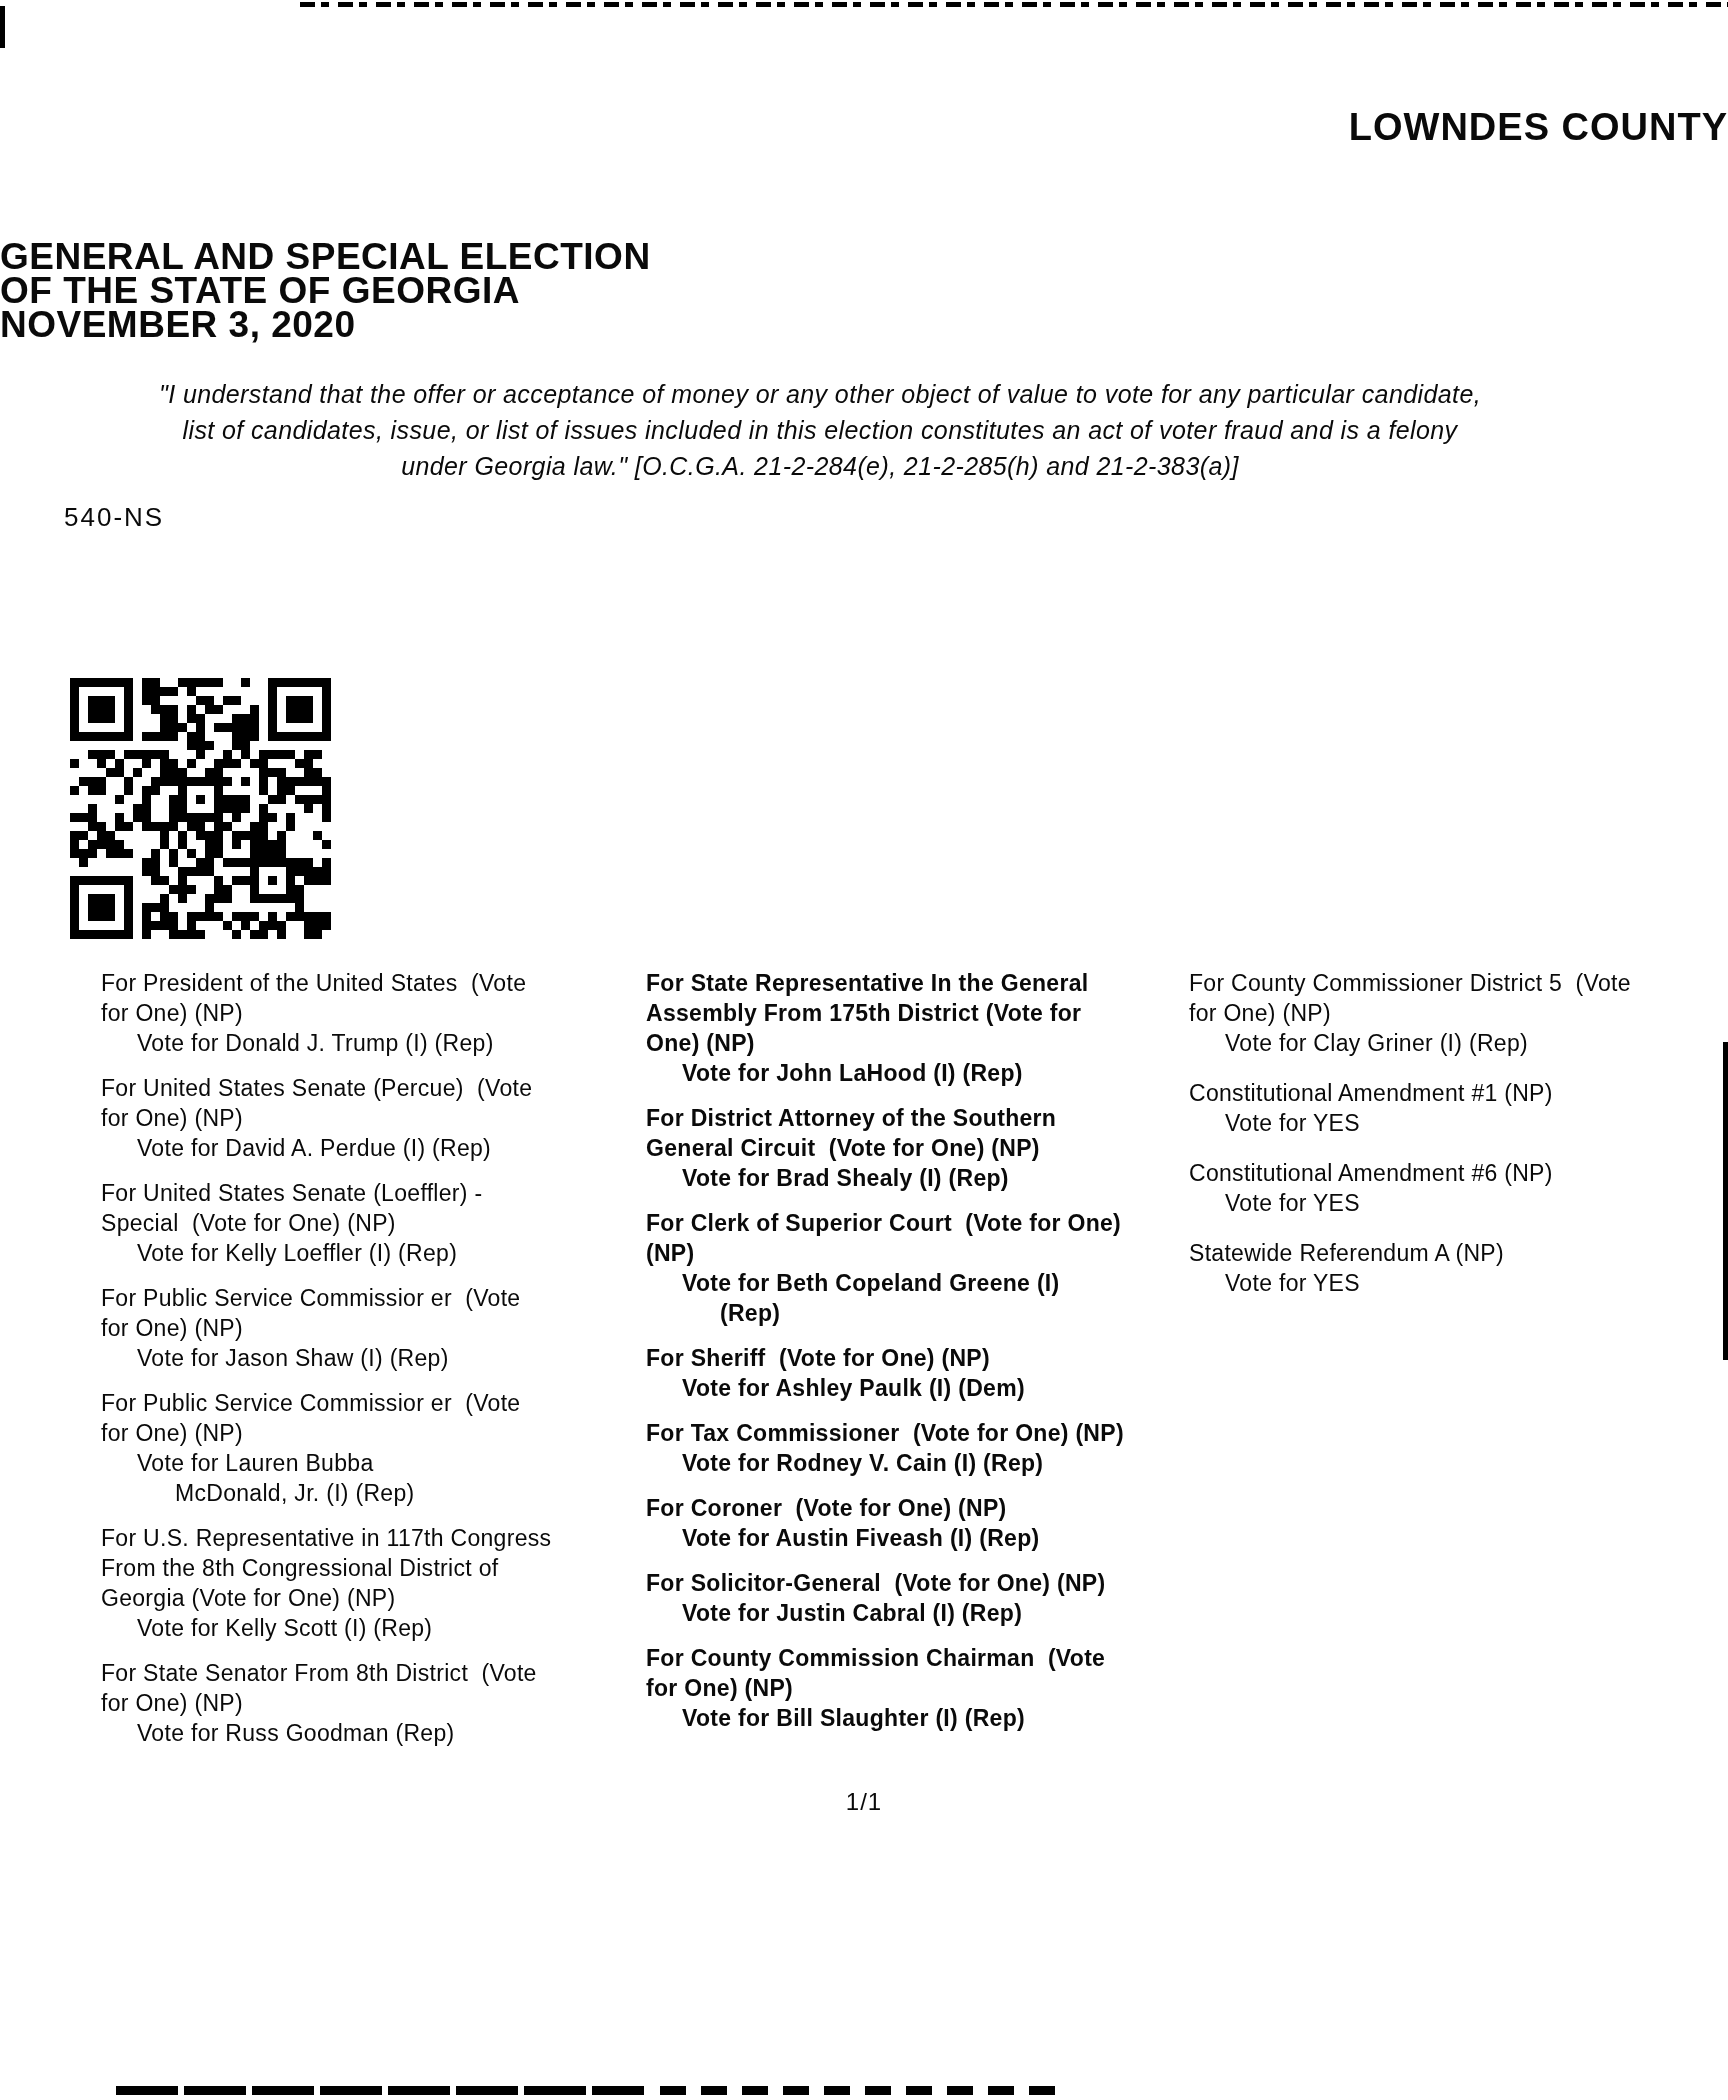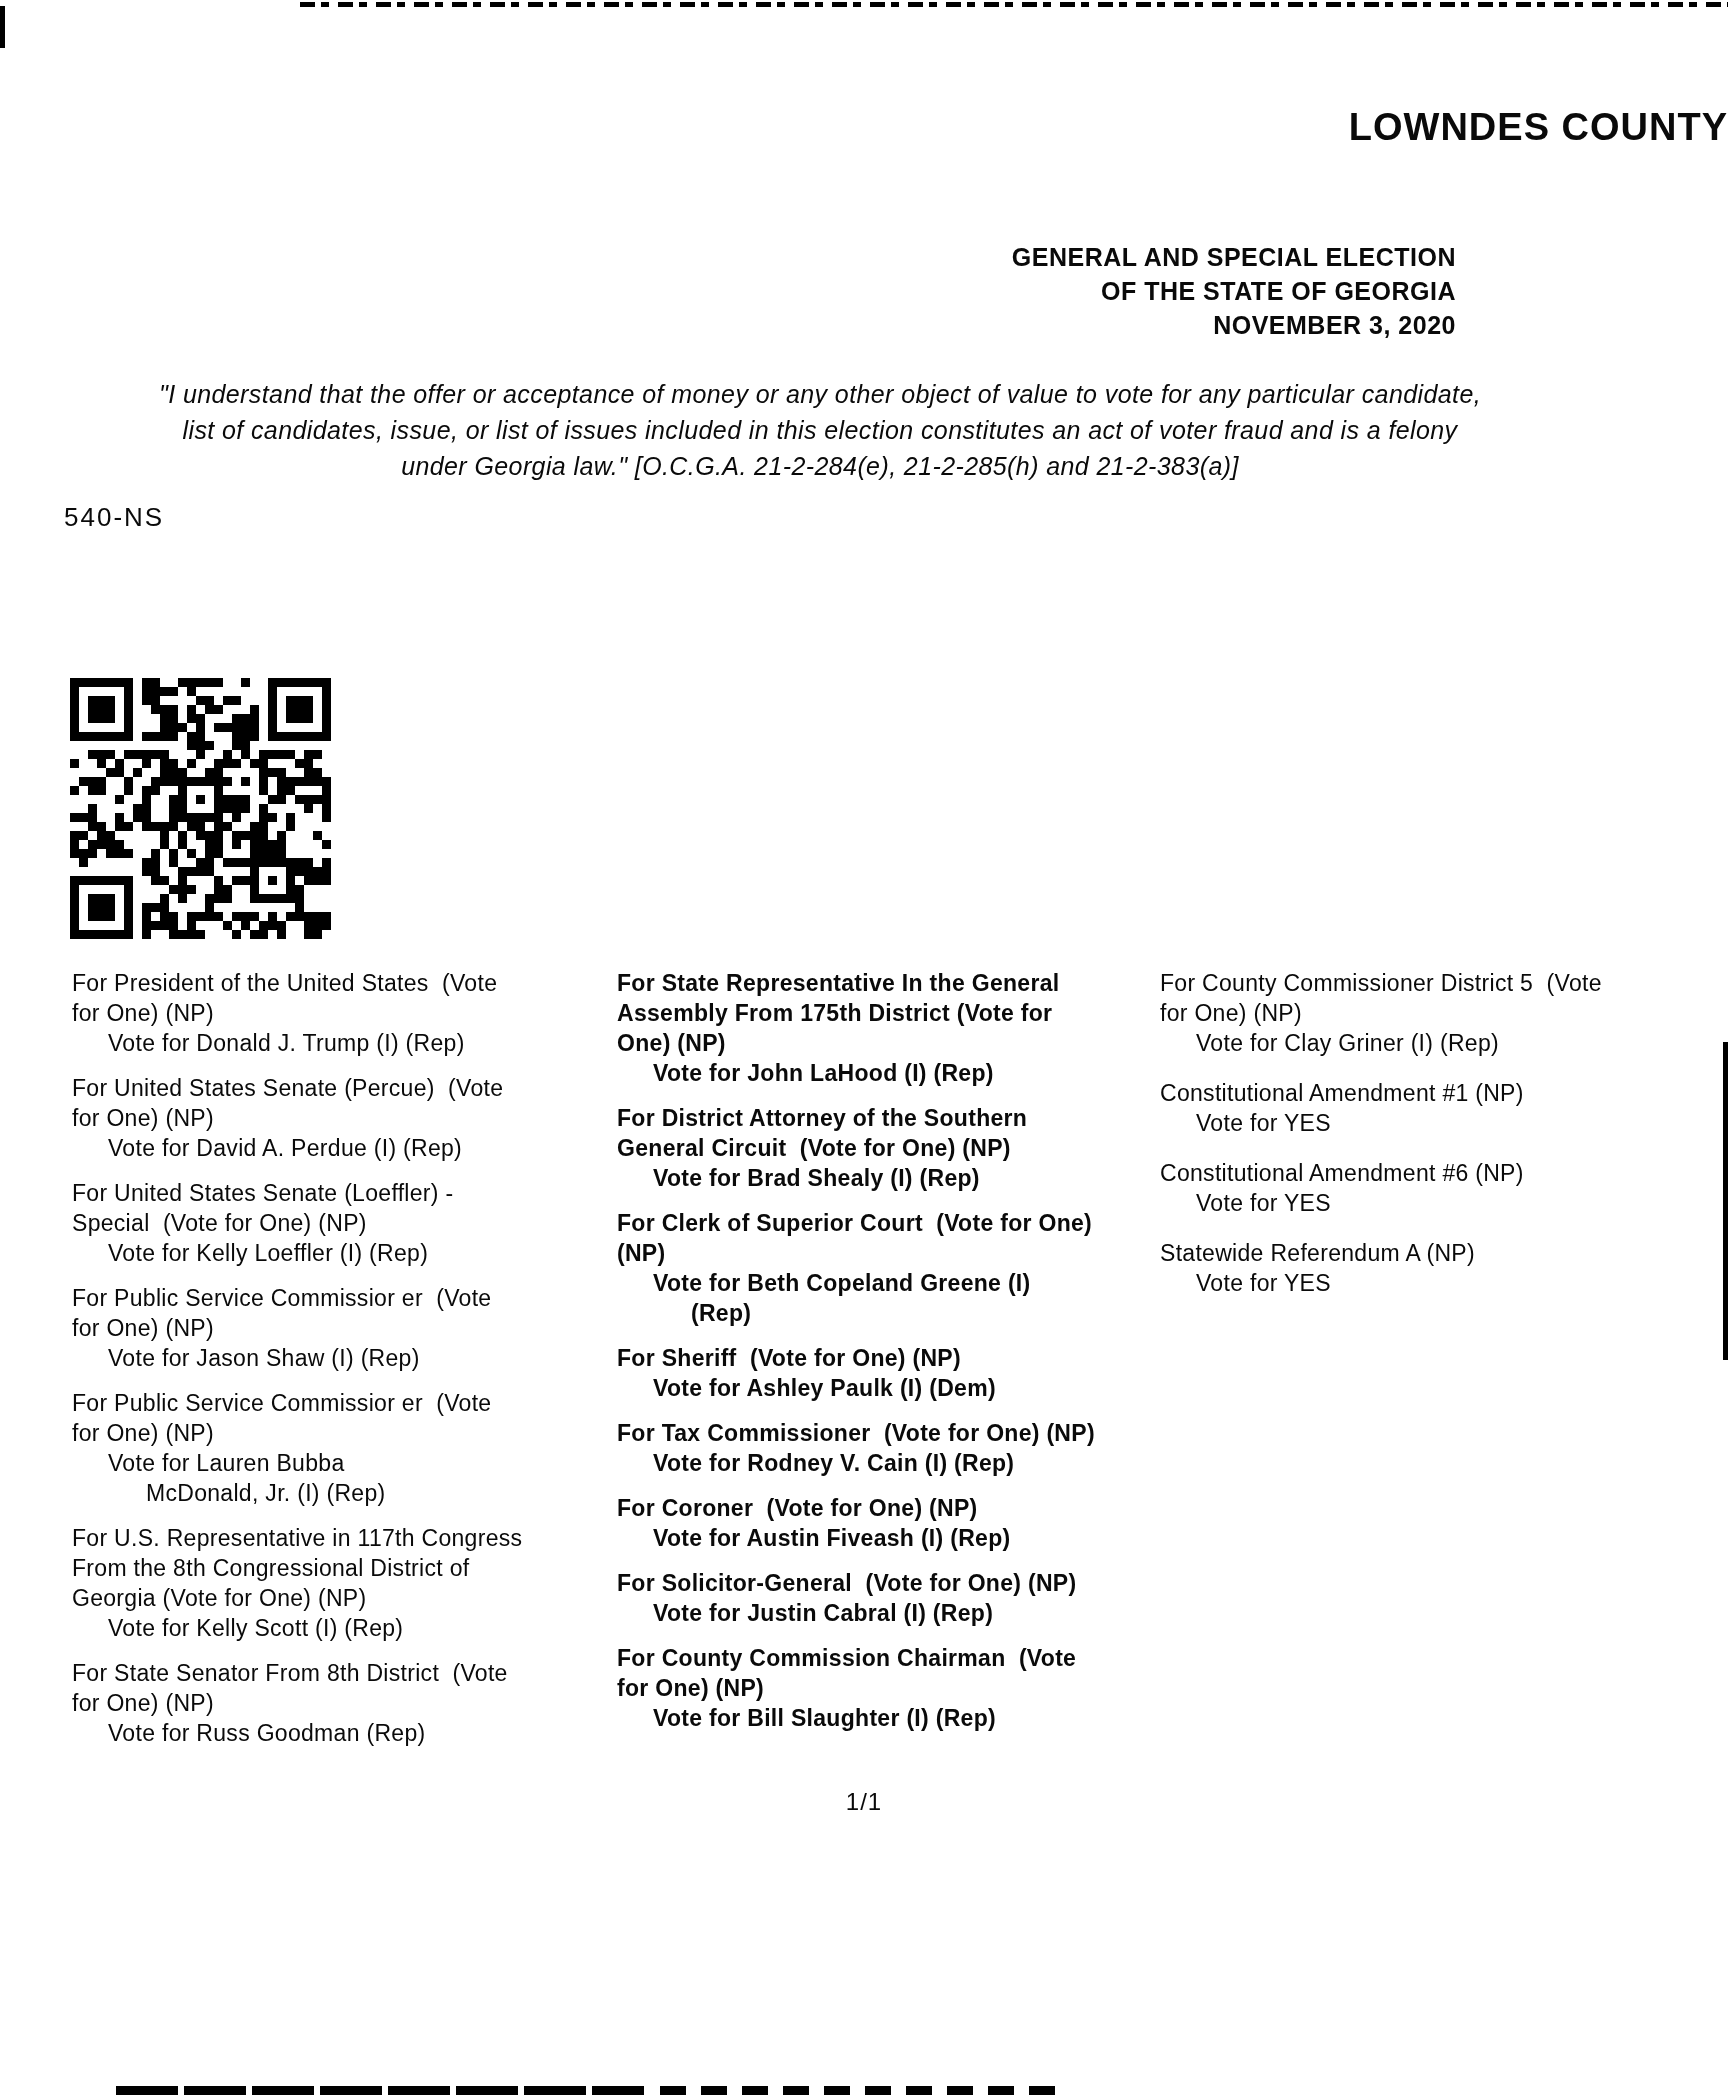--- a/index.html
+++ b/index.html
@@ -27,40 +27,40 @@
   
   .county-title{
     position:absolute; top:106px; left:0; width:1728px; text-align:right;
     font-size:38px; font-weight:bold; letter-spacing:1px;
   }
   .ballot-title{
     position:absolute; top:188px; left:0; width:1728px; text-align:center;
     font-size:29px; font-weight:bold; letter-spacing:0.5px;
   }
   .election-block{
-    position:absolute; top:240px; left:0; width:1456px; text-align:right;
-    font-size:25px; font-weight:bold; line-height:34px; letter-spacing:0.5px;
+    position:absolute; top:240px; left:0; width:1456px; text-align:left;
+    font-size:37px; font-weight:bold; line-height:34px; letter-spacing:0.5px;
   }
   .disclaimer{
     position:absolute; top:376px; left:30px; width:1580px; text-align:center;
     font-style:italic; font-size:25px; line-height:36px; letter-spacing:0.4px;
   }
   .ballot-code{
     position:absolute; top:502px; left:64px;
     font-size:26px; letter-spacing:2px;
   }
   
   .qr{position:absolute; top:678px; left:70px; width:261px; height:261px;}
   
   .cols{position:absolute; top:968px; left:0; width:1728px;}
   .col{position:absolute; top:0;}
   .col1{left:72px;  width:548px;}
   .col2{left:617px; width:548px;font-weight:bold;}
   .col3{left:1160px;width:565px;}
-  .contest{margin-bottom:15px;}
+  .contest{margin-bottom:15px;margin-left:29px;}
   .col3 .contest{margin-bottom:20px;}
   .office-line,.vote-line{
     font-size:23px; line-height:30px; letter-spacing:0.3px; white-space:pre;
   }
   .vote-line{padding-left:36px;}
   .vote-line.cont{padding-left:74px;}
   
   .page-number{
     position:absolute; top:1788px; left:0; width:1728px; text-align:center;
     font-size:24px; letter-spacing:1px;

